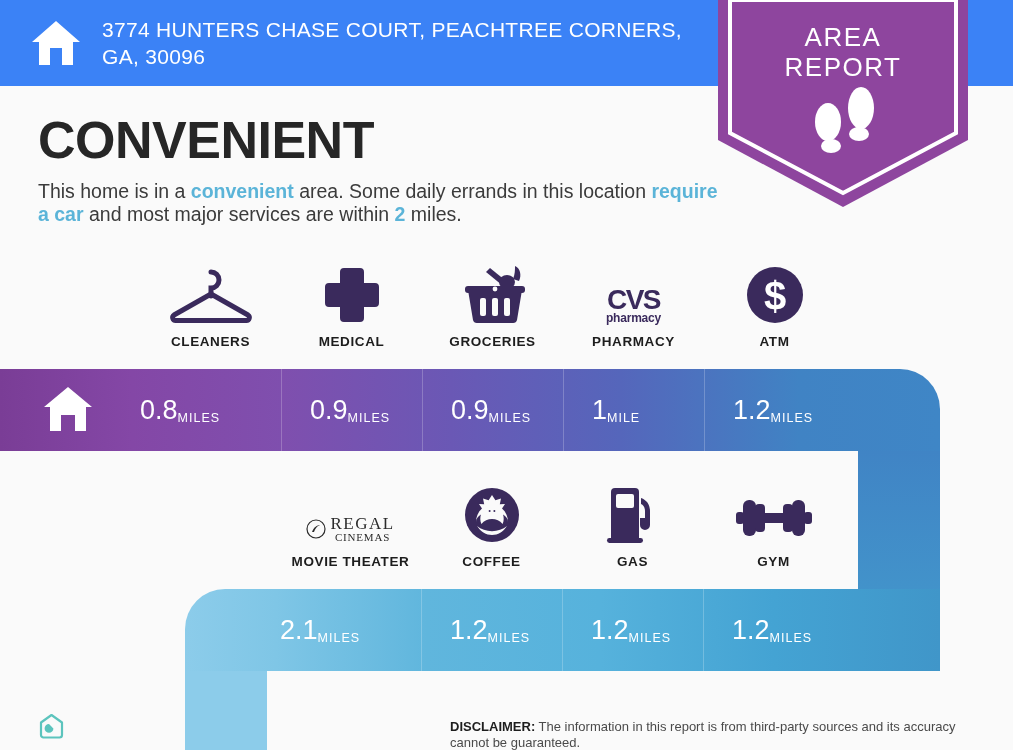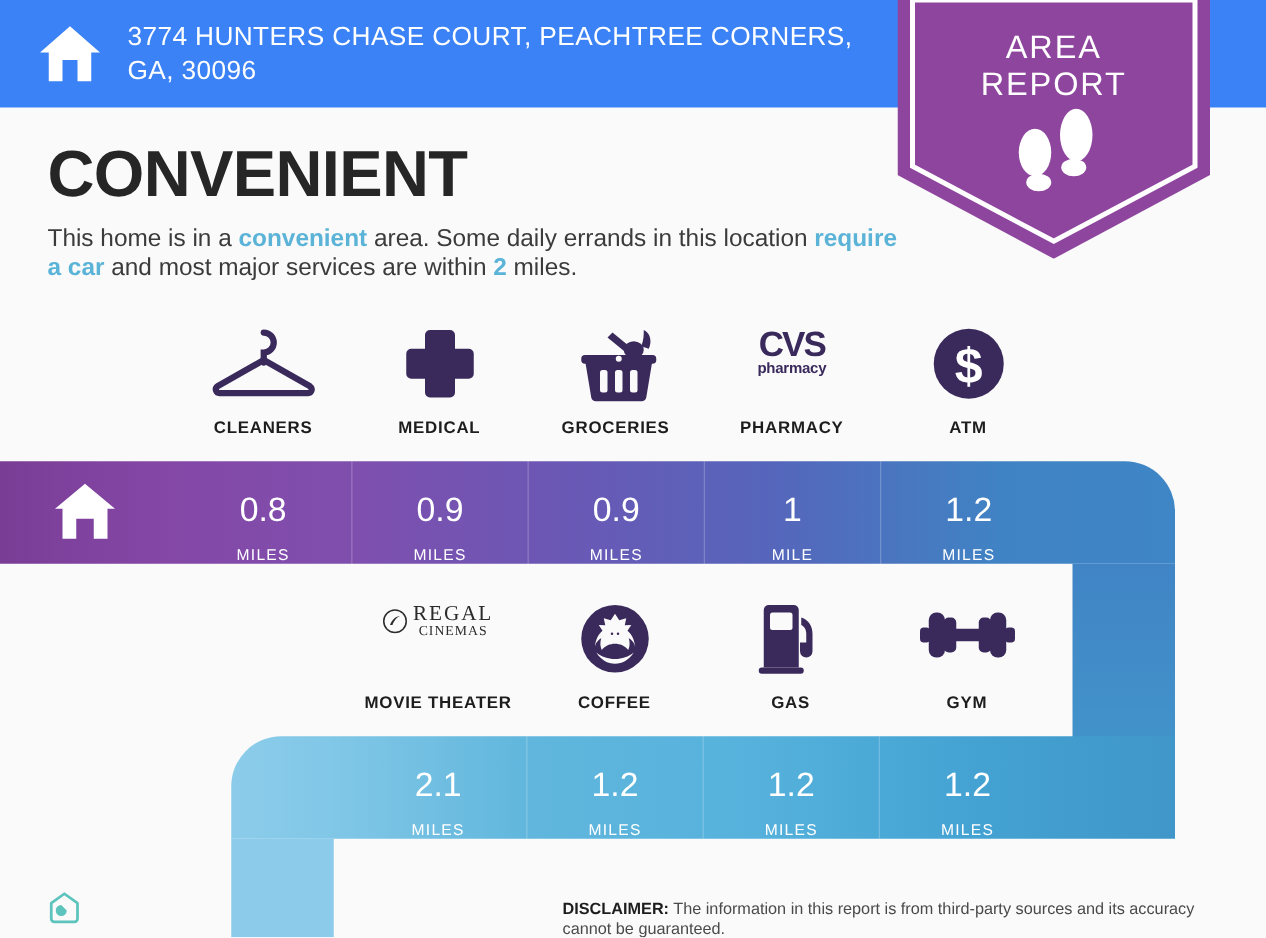--- a/index.html
+++ b/index.html
@@ -93,21 +93,21 @@
   .icon-cell {
     width: 141px;
     display: flex;
     flex-direction: column;
     align-items: center;
     justify-content: flex-end;
   }
   .icon-glyph {
     height: 62px;
     display: flex;
-    align-items: flex-start;
+    align-items: flex-end;
     justify-content: center;
   }
   .icon-label {
     margin-top: 10px;
     font-size: 13.5px;
     font-weight: bold;
     letter-spacing: 0.6px;
     color: #1d1d1d;
     white-space: nowrap;
   }
@@ -128,26 +128,26 @@
   .regal-top { font-size: 17px; letter-spacing: 1.5px; }
   .regal-bot { font-size: 11px; letter-spacing: 0.8px; }
 
   
   .dist-row { position: absolute; z-index: 3; display: flex; height: 82px; }
   #dist-row-1 { left: 140px; top: 369px; }
   #dist-row-2 { left: 280px; top: 589px; }
   .dist-cell {
     width: 141px;
     display: flex;
-    flex-direction: column;
+    flex-direction: row;
     align-items: center;
-    justify-content: flex-end;
+    justify-content: flex-start;
     color: #ffffff;
   }
-  .dist-cell + .dist-cell { border-left: 1px solid rgba(255,255,255,0.22); }
+  .dist-cell + .dist-cell { border-left: 1px solid rgba(255,255,255,0.22); padding-left: 28px; }
   .dist-num { font-size: 27px; line-height: 28px; font-weight: 400; }
   .dist-unit { font-size: 12.5px; letter-spacing: 1px; margin-top: 15px; }
 
   
   #brand {
     position: absolute;
     left: 38px; top: 713px;
     display: flex; align-items: center; gap: 9px;
     z-index: 5;
   }

